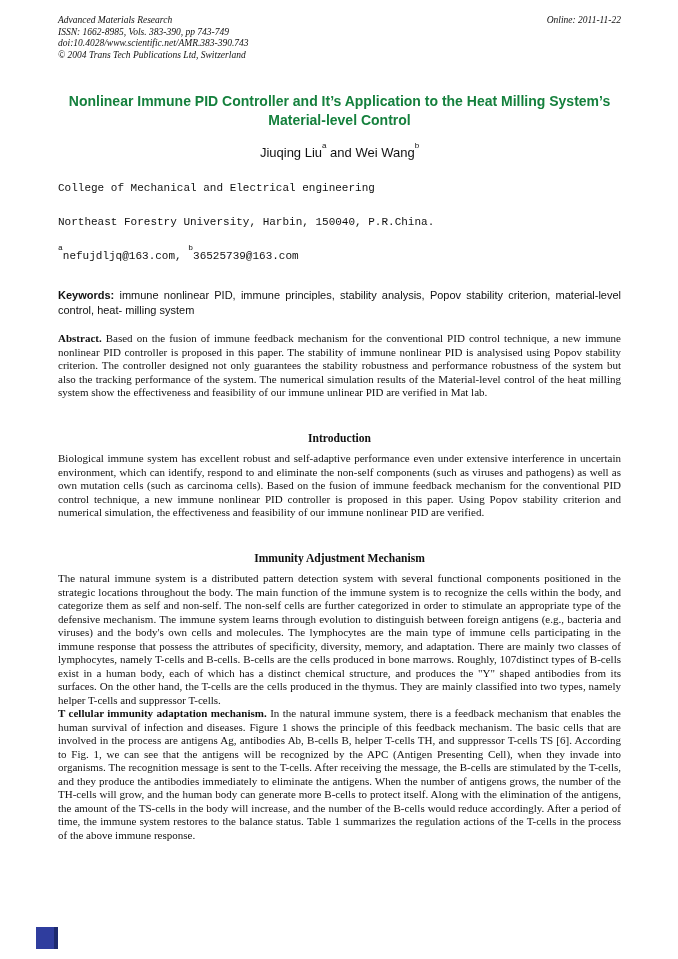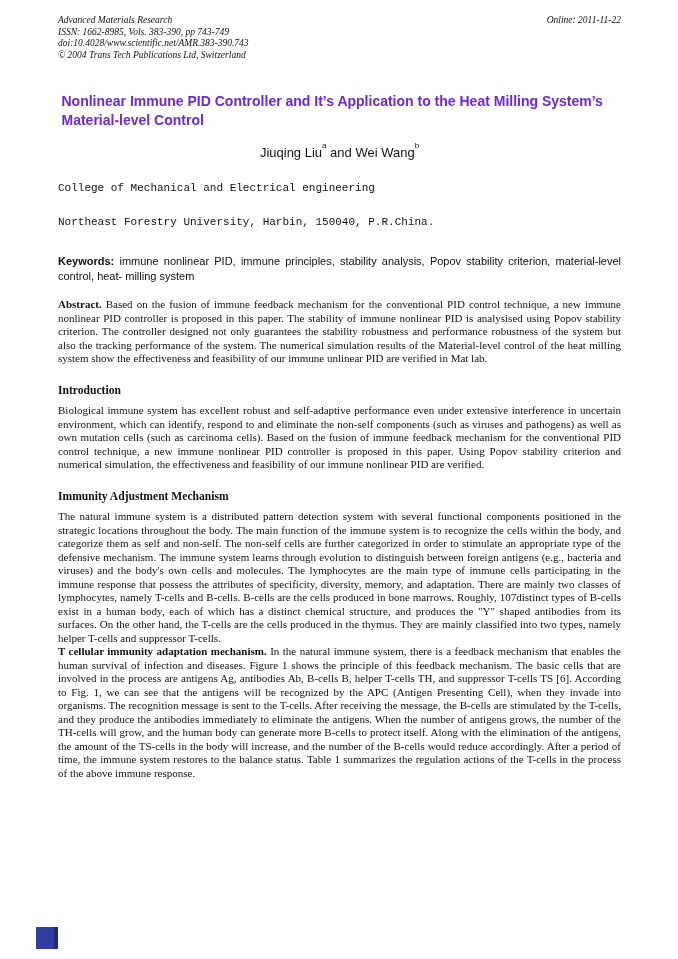--- a/index.html
+++ b/index.html
@@ -20,25 +20,25 @@
   .hdr {
     display: flex; justify-content: space-between; align-items: flex-start;
     font-style: italic; font-size: 9.5px; line-height: 11.5px;
   }
   .hdr-left div { white-space: nowrap; }
   .hdr-right { white-space: nowrap; text-align: center; }
   
   .title {
     margin: 31px auto 0 auto;
     max-width: 556px;
-    text-align: left;
+    text-align: center;
     font-family: "Liberation Sans", sans-serif;
     font-weight: bold;
     font-size: 14px; line-height: 19px;
-    color: #6d28d9;
+    color: #15803d;
   }
   .authors {
     margin-top: 15px; text-align: center;
     font-family: "Liberation Sans", sans-serif;
     font-size: 13px; line-height: 16px;
   }
   .affil, .emails {
     margin-top: 21px; text-align: left;
     font-family: Liberation Mono, monospace;
     font-size: 11px; line-height: 13px;
@@ -57,23 +57,23 @@
   }
   .keywords .lbl { font-weight: bold; }
   
   .para {
     margin-top: 15px;
     font-size: 11px; line-height: 13.5px;
     text-align: justify;
   }
   .para .lead { font-weight: bold; }
   .sect-heading {
-    margin-top: 18px;
+    margin-top: 32px;
     font-weight: bold;
-    font-size: 11.6px; line-height: 13.5px;
+    font-size: 11.6px; line-height: 13.5px; text-align: center;
   }
   .sect-heading + .para { margin-top: 7px; }
   .para + .para.flush { margin-top: 0; }
   
   .corner-stamp {
     position: absolute;
     left: 36px; top: 927px;
     width: 22px; height: 22px;
     background: #2f3d9e;
     box-shadow: inset -4px 0 0 #1d2a6e;
@@ -96,20 +96,23 @@
 
   <h1 class="title">Nonlinear Immune PID Controller and It’s Application to the Heat Milling System’s Material-level Control</h1>
 
   <div class="authors">
     <span>Jiuqing Liu</span><sup class="s">a</sup><span> and Wei Wang</span><sup class="s">b</sup>
   </div>
 
   <div class="affil">College of Mechanical and Electrical engineering</div>
   <div class="affil">Northeast Forestry University, Harbin, 150040, P.R.China.</div>
 
+  <div class="emails">
+    <sup class="s">a</sup><span>nefujdljq@163.com, </span><sup class="s">b</sup><span>36525739@163.com</span>
+  </div>
 
   <div class="keywords">
     <span class="lbl">Keywords:</span><span> immune nonlinear PID, immune principles, stability analysis, Popov stability criterion, material-level control, heat- milling system</span>
   </div>
 
   <p class="para">
     <span class="lead">Abstract.</span><span> Based on the fusion of immune feedback mechanism for the conventional PID control technique, a new immune nonlinear PID controller is proposed in this paper. The stability of immune nonlinear PID is analysised using Popov stability criterion. The controller designed not only guarantees the stability robustness and performance robustness of the system but also the tracking performance of the system. The numerical simulation results of the Material-level control of the heat milling system show the effectiveness and feasibility of our immune unlinear PID are verified in Mat lab.</span>
   </p>
 
   <h2 class="sect-heading">Introduction</h2>

